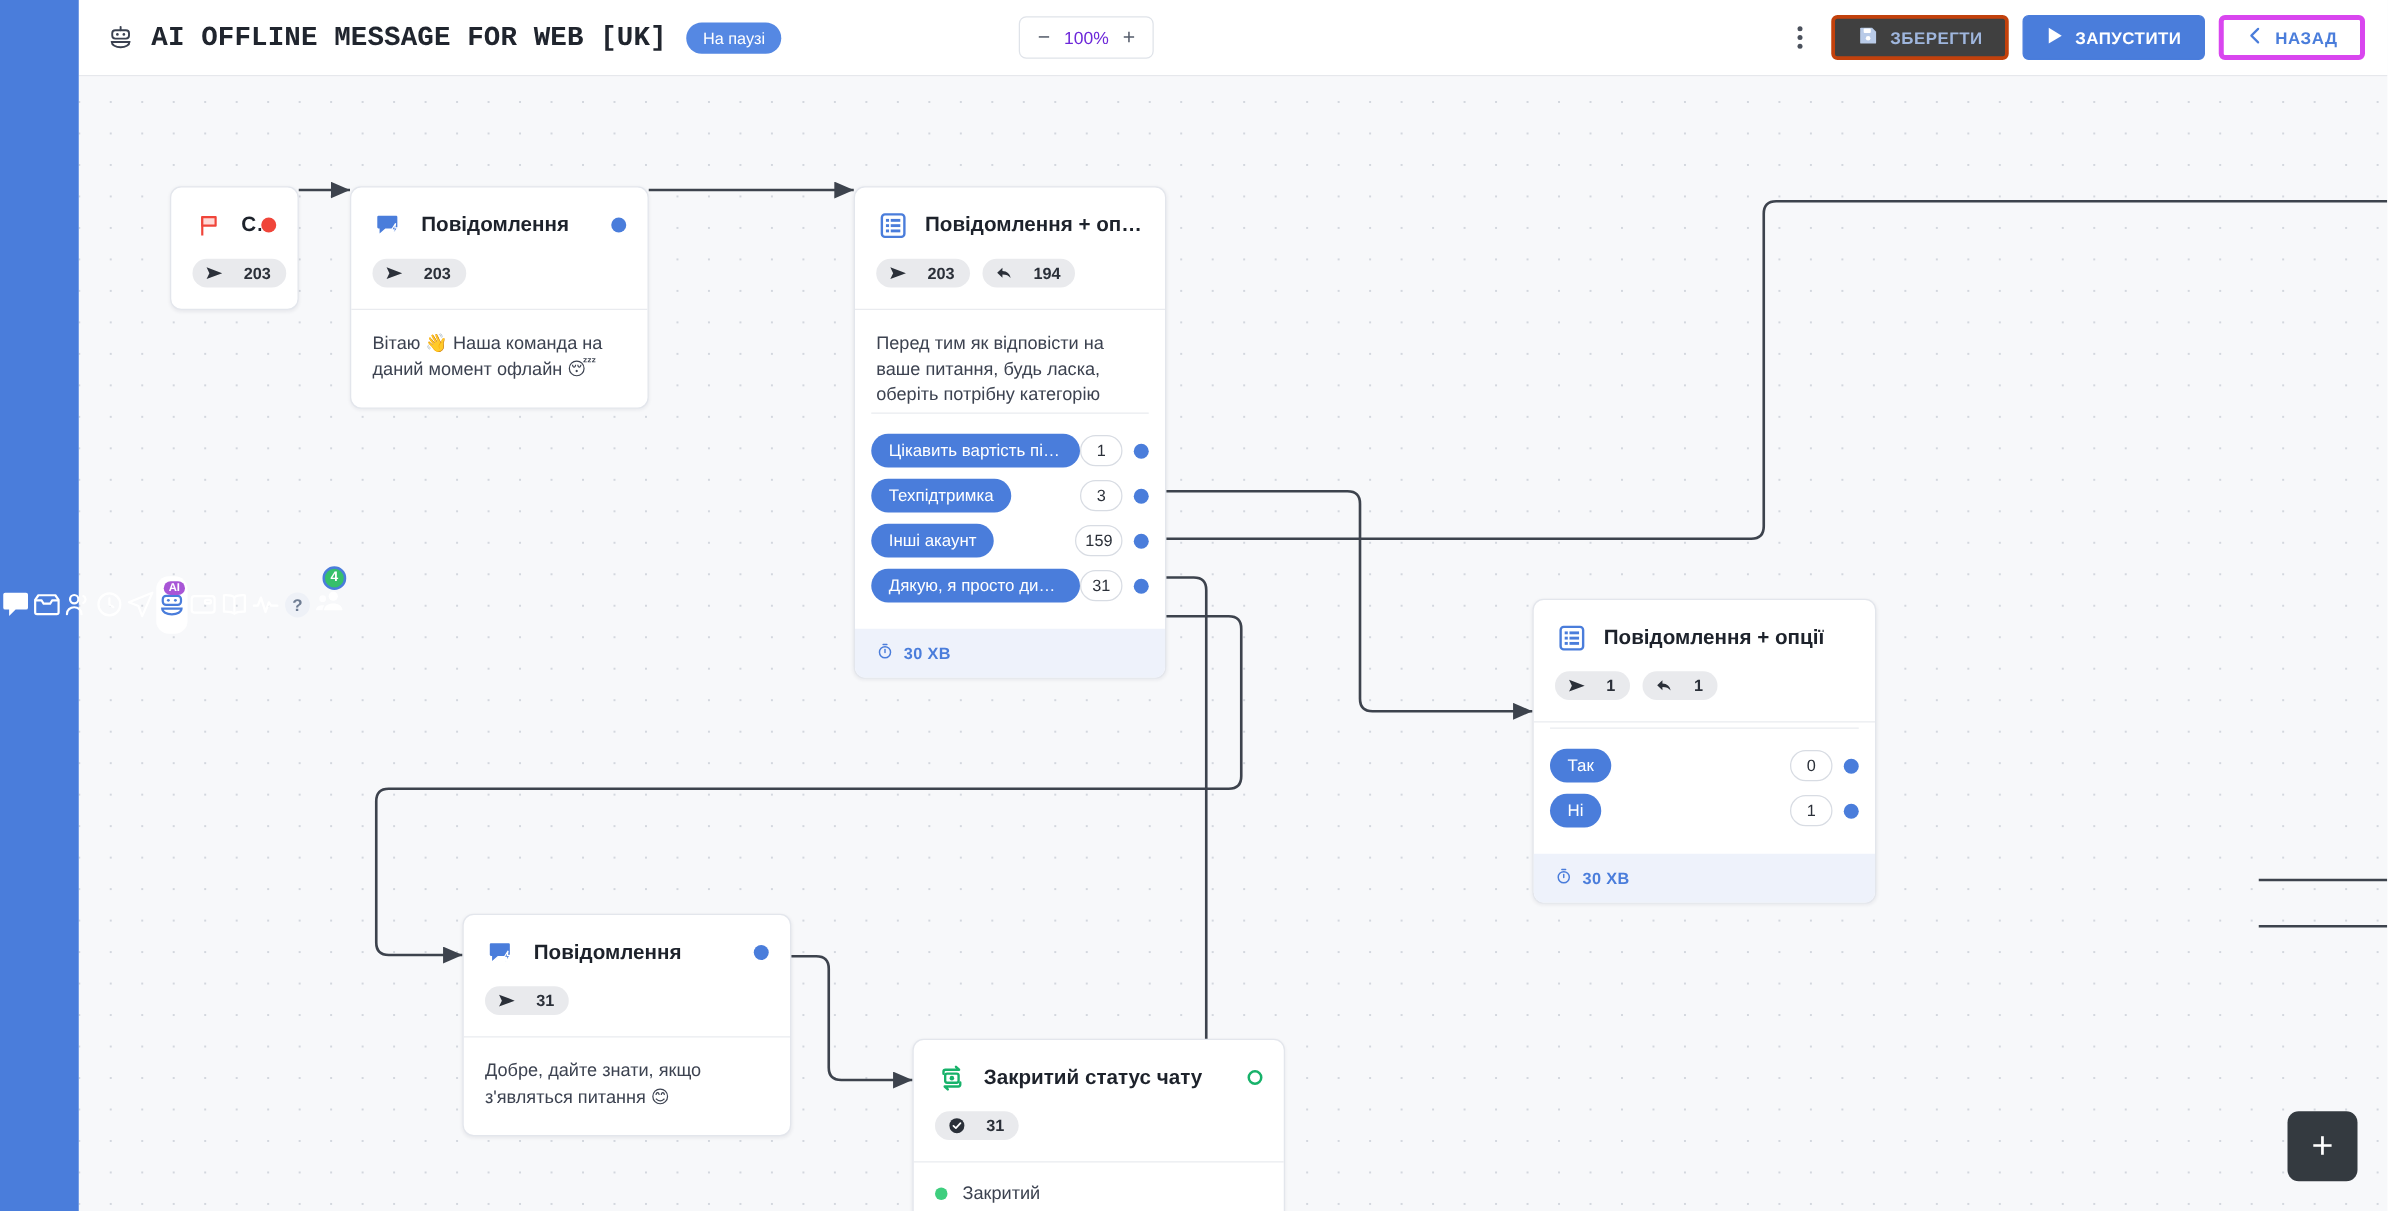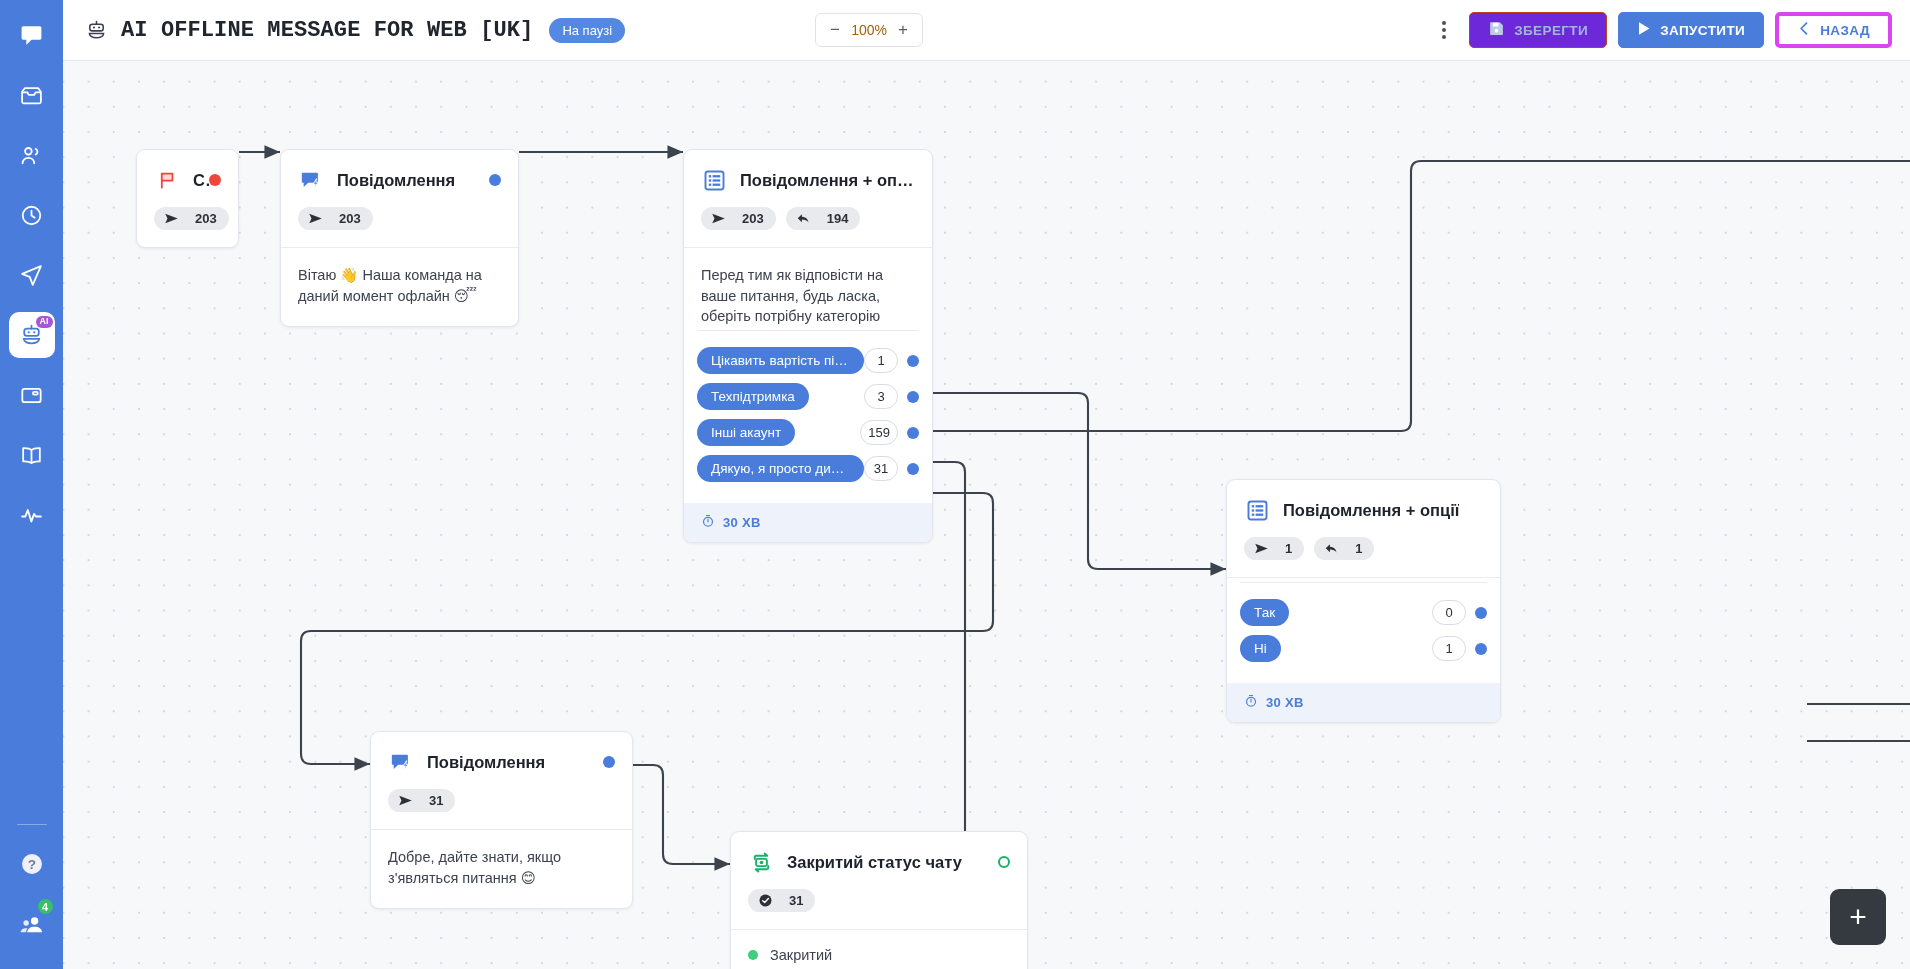--- a/index.html
+++ b/index.html
@@ -9,21 +9,21 @@
     font-family: "Liberation Sans", "DejaVu Sans", sans-serif;
     background: #ffffff;
   }
   #app { position: relative; width: 1910px; height: 969px; }
 
   
   #sidebar {
     position: absolute; left: 0; top: 0;
     width: 63px; height: 969px;
     background: #4a7ddb;
-    display: flex; flex-direction: column; align-items: center;
+    display: flex; align-items: center;
     padding-top: 12px;
     z-index: 40;
   }
   .side-btn {
     width: 46px; height: 46px; margin-bottom: 14px;
     border-radius: 10px;
     display: flex; align-items: center; justify-content: center;
     position: relative;
     cursor: pointer;
   }
@@ -76,31 +76,31 @@
     display: flex; align-items: center;
     border: 1px solid #dfe3e9; border-radius: 6px;
     height: 34px; padding: 0 6px;
     margin-left: 190px;
     background: #fff;
   }
   .zoom-btn {
     width: 26px; height: 30px; display: flex; align-items: center; justify-content: center;
     color: #555d6b; font-size: 17px; cursor: pointer; user-select: none;
   }
-  #zoom-level { font-size: 14px; color: #a16207; min-width: 42px; text-align: center; }
+  #zoom-level { font-size: 14px; color: #6d28d9; min-width: 42px; text-align: center; }
   .hdr-spacer { flex: 1 1 auto; }
   #kebab { display: flex; flex-direction: column; gap: 3px; padding: 8px 12px; cursor: pointer; }
   #kebab i { width: 4px; height: 4px; border-radius: 50%; background: #4b515c; display: block; }
   .hdr-btn {
     height: 36px; display: flex; align-items: center; gap: 9px;
     border-radius: 5px; padding: 0 18px; font-size: 13.5px;
     font-weight: 600; letter-spacing: .4px; cursor: pointer;
     margin-left: 11px; white-space: nowrap;
   }
-  #btn-save { border: 1px solid #c2410c; color: #9fb6dd; background:#6d28d9; }
+  #btn-save { border: 3px solid #c2410c; color: #9fb6dd; background:#404040; }
   #btn-run { background: #4a7ddb; color: #fff; border: 1px solid #4a7ddb; }
   #btn-back { border: 4px solid #d946ef; color: #4a7ddb; background:#fff; }
 
   
   #canvas {
     position: absolute; left: 63px; top: 61px;
     width: 1847px; height: 908px;
     background-color: #f7f8fa;
     background-image: radial-gradient(#d3d7de 1.1px, transparent 1.1px);
     background-size: 25.2px 25.2px;

